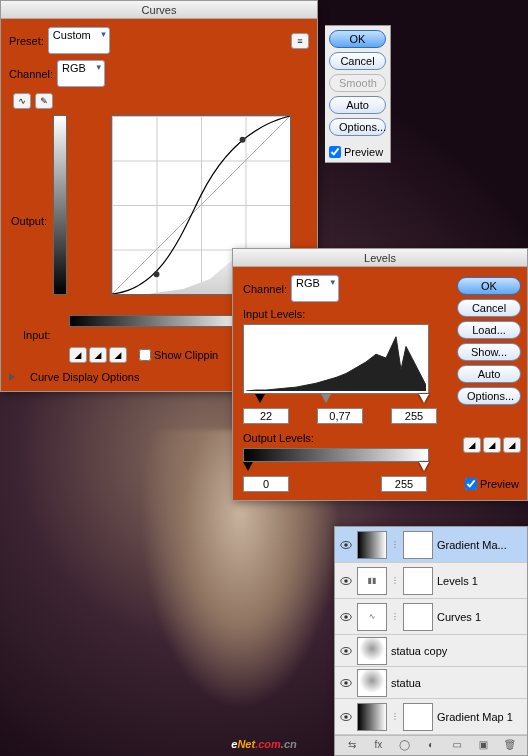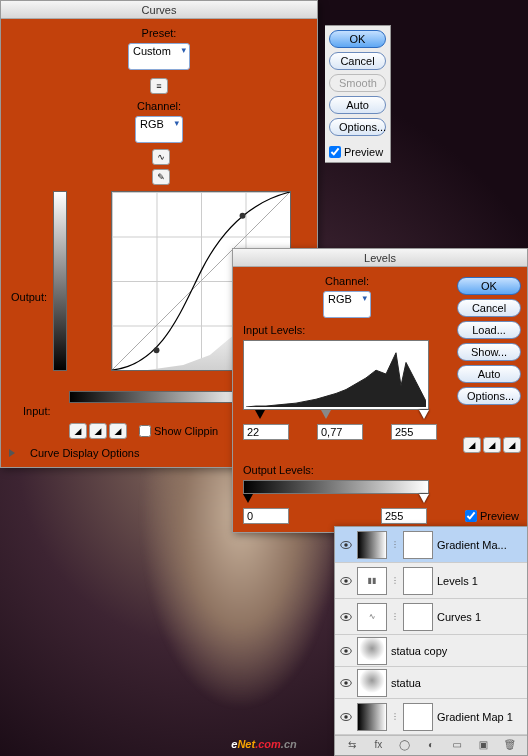--- a/index.html
+++ b/index.html
@@ -9,21 +9,21 @@
 .bg-statue { position: absolute; inset: 0; background: radial-gradient(circle at 40% 60%, #8a7060 0%, #3d2432 35%, #180a14 70%); }
 .bg-statue::after { content:""; position:absolute; left:140px; top:430px; width:200px; height:280px; background: radial-gradient(ellipse at 50% 30%, #c9b39d 0%, #8f7462 40%, transparent 70%); filter: blur(2px); }
 
 
 .dialog { position: absolute; background: #c2410c; border: 1px solid #999; box-shadow: 2px 2px 8px rgba(0,0,0,.4); }
 .title-bar { height: 18px; background: linear-gradient(#f5f5f5,#d8d8d8); border-bottom: 1px solid #aaa; text-align: center; line-height: 18px; color: #333; }
 .body { padding: 8px; position: relative; }
 
 
 .curves { left: 0; top: 0; width: 318px; }
-.row { display: flex; align-items: center; gap: 4px; margin-bottom: 6px; flex-direction: column; }
+.row { display: flex; align-items: center; gap: 4px; margin-bottom: 6px; }
 .lbl { color: #000; }
 select { background: #fff; border: 1px solid #8aa8d6; border-radius: 3px; padding: 1px 18px 12px 4px; font-size: 11px; appearance: none; position: relative; }
 .sel-wrap { position: relative; display: inline-block; }
 .sel-wrap::after { content: "▾"; position: absolute; right: 4px; top: 2px; color: #2a5db0; font-size: 9px; pointer-events: none; }
 .mini-btn { width: 18px; height: 16px; border: 1px solid #999; background: #f4f4f4; border-radius: 3px; display: inline-flex; align-items: center; justify-content: center; font-size: 9px; }
 .curve-grid { width: 180px; height: 180px; background: #fff; border: 1px solid #666; position: relative; margin-left: 42px; }
 .curve-grid::before { content:""; position:absolute; inset:0; background:
   linear-gradient(#ccc 1px, transparent 1px) 0 0/100% 25%,
   linear-gradient(90deg,#ccc 1px, transparent 1px) 0 0/25% 100%; }
 .hist { position:absolute; bottom:0; left:0; right:0; height:50px; background: linear-gradient(to top, #d0d0d0 0%, #e8e8e8 60%, transparent 100%); clip-path: polygon(0 100%, 20% 100%, 40% 90%, 55% 70%, 65% 40%, 72% 20%, 80% 50%, 90% 85%, 100% 100%); }
@@ -56,21 +56,21 @@
 .levels .btn-col { top: 28px; right: 6px; }
 .hist2 { width: 186px; height: 70px; background:#fff; border:1px solid #777; position:relative; margin-top:4px; }
 .hist2-inner { position:absolute; inset:4px 2px 2px 2px; }
 .hist2-inner svg { width:100%; height:100%; }
 .tri-slider { position:relative; height:10px; width:186px; }
 .tri-b { position:absolute; width:0; height:0; border-left:5px solid transparent; border-right:5px solid transparent; }
 .tri-black { border-top:9px solid #000; left: 12px; }
 .tri-gray { border-top:9px solid #888; left: 78px; }
 .tri-white { border-top:9px solid #fff; filter:drop-shadow(0 0 1px #000); right: 0; }
 .num-row { display:flex; gap:28px; margin-top:4px; }
-.num-row input { width: 46px; border:1px solid #888; padding:1px 3px; background:#fff; }
+.num-row input { width: 46px; border:1px solid #888; padding:1px 3px; background:#fff;text-align:center; }
 .out-grad { width:186px; height:14px; background:linear-gradient(90deg,#000,#fff); border:1px solid #777; margin-top:4px; }
 .levels-eyedrop { display:flex; gap:2px; position:absolute; right:6px; top: 188px; }
 
 
 .layers { position:absolute; right:0; bottom:0; width:194px; background:#eee; border:1px solid #999; box-shadow:0 0 6px rgba(0,0,0,.3); }
 .layer-row { display:flex; align-items:center; height:36px; border-bottom:1px solid #ccc; padding:0 4px; gap:4px; }
 .layer-row.sel { background:#b9d4f4; }
 .eye { width:14px; height:14px; }
 .eye svg { width:14px; height:14px; }
 .thumb { width:30px; height:28px; border:1px solid #888; background:#fff; display:flex; align-items:center; justify-content:center; font-size:8px; color:#666; }
@@ -185,21 +185,21 @@
     <div class="tri-slider">
       <div class="tri-b tri-black"></div>
       <div class="tri-b tri-gray"></div>
       <div class="tri-b tri-white"></div>
     </div>
     <div class="num-row">
       <input value="22" style="">
       <input value="0,77" style="">
       <input value="255" style="">
     </div>
-    <div class="lbl" style="margin-top:24px">Output Levels:</div>
+    <div class="lbl" style="margin-top:8px">Output Levels:</div>
     <div class="out-grad"></div>
     <div class="tri-slider">
       <div class="tri-b tri-black" style="left:0"></div>
       <div class="tri-b tri-white" style="right:0"></div>
     </div>
     <div class="num-row" style="gap:92px">
       <input value="0" style="">
       <input value="255" style="">
     </div>
   </div>

